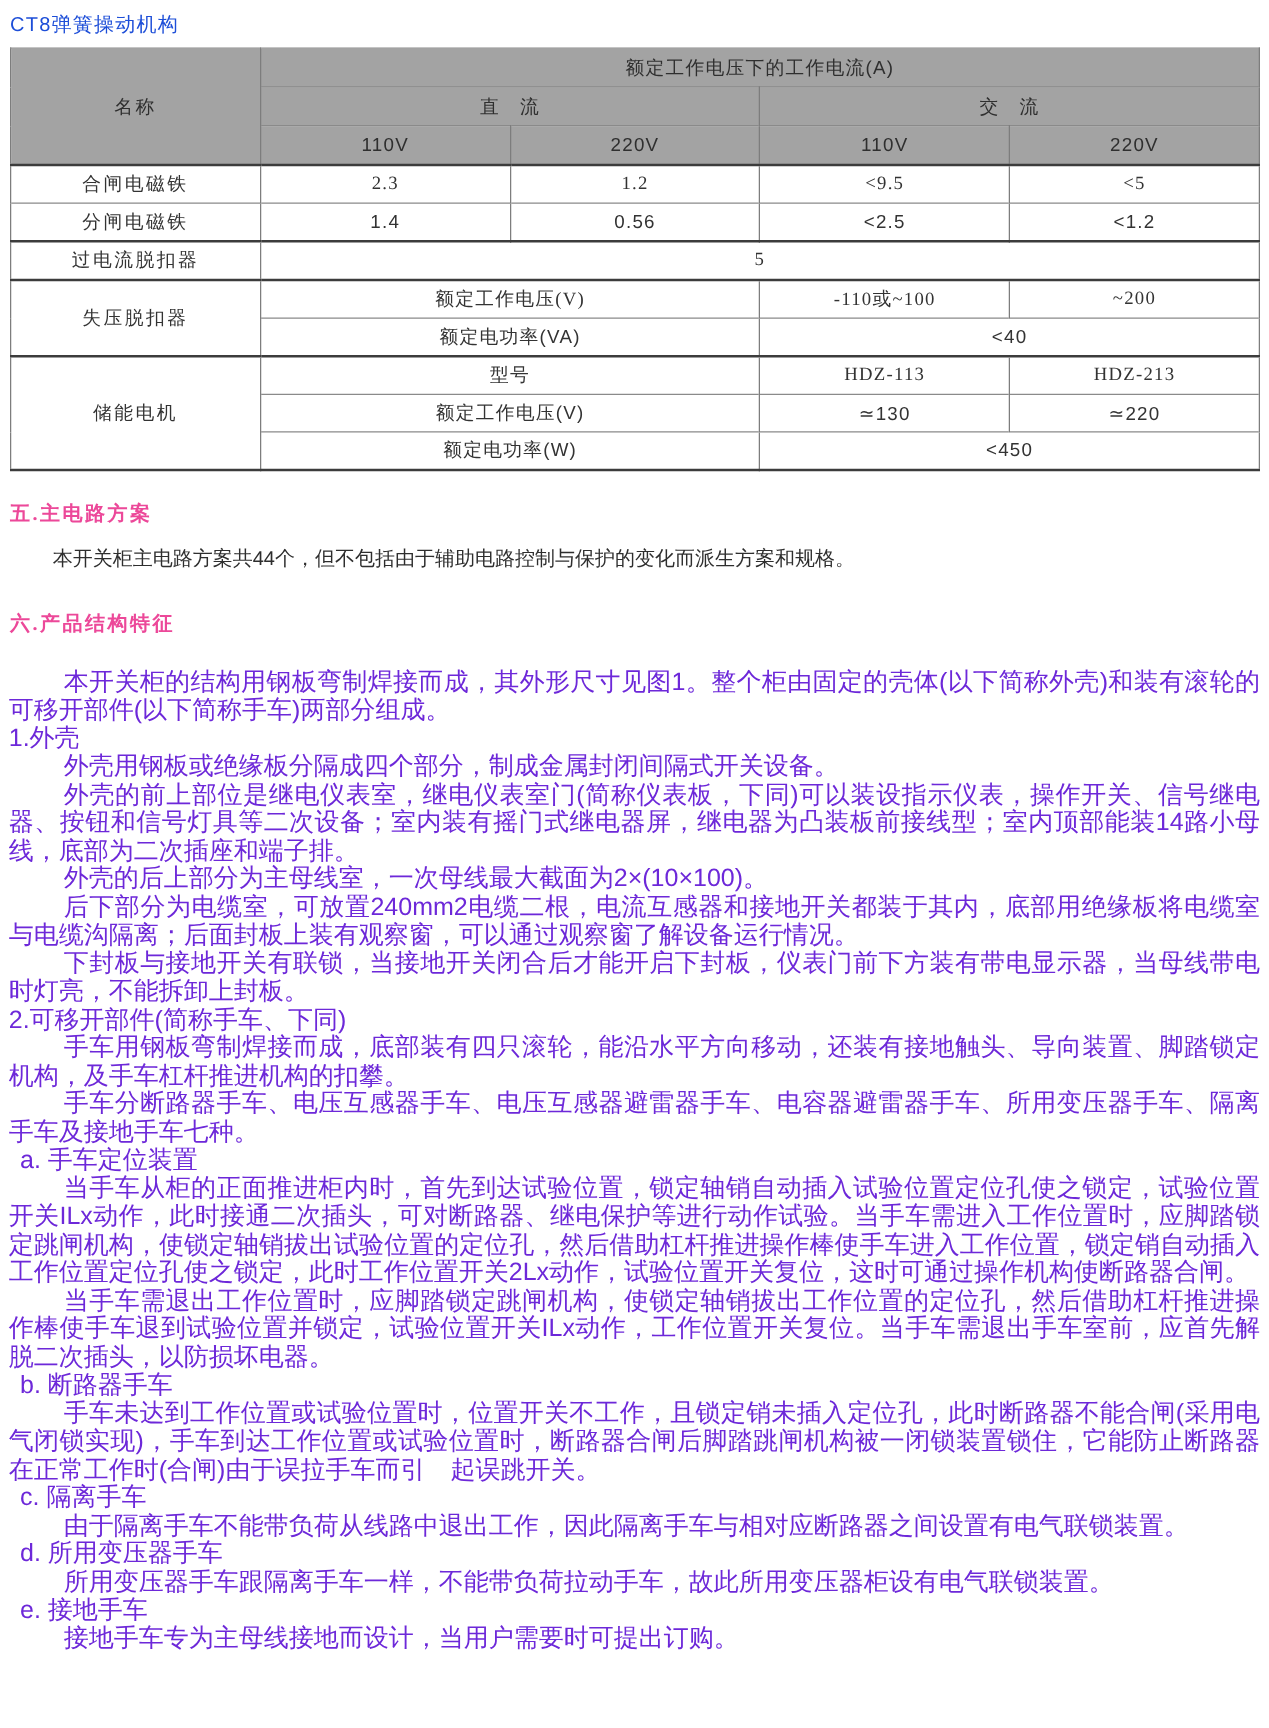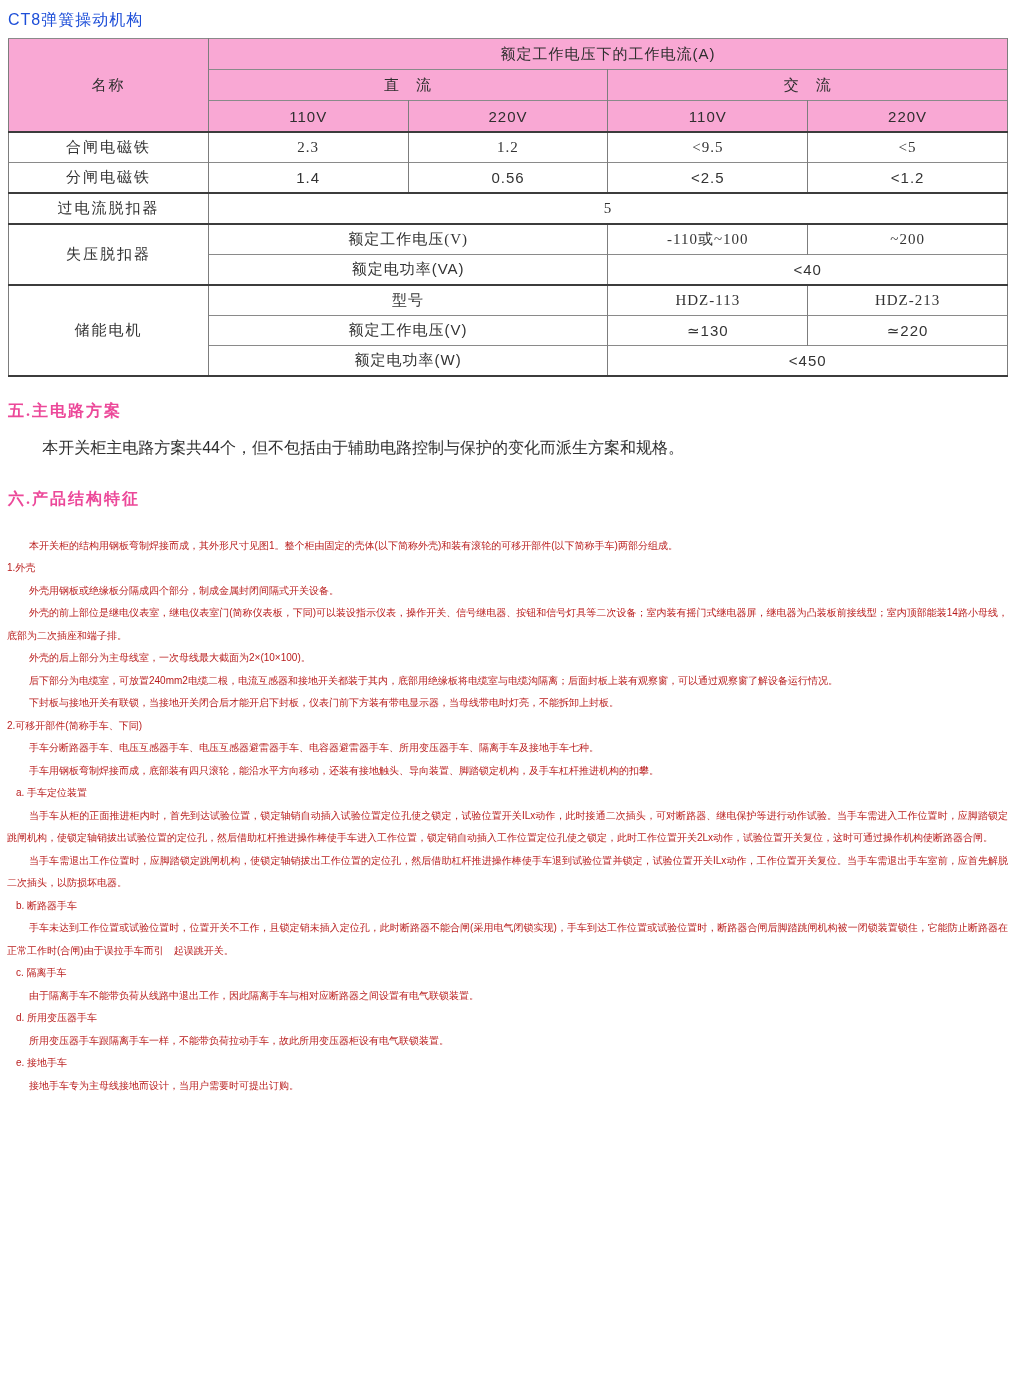--- a/index.html
+++ b/index.html
@@ -14,30 +14,30 @@
   
   table.spec{border-collapse:collapse;width:1000px;margin-left:1px;table-layout:fixed;
     border-top:1px solid #7d7d7d;border-bottom:2px solid #3c3c3c;}
   table.spec td{
     border-left:1px solid #7d7d7d;border-right:1px solid #7d7d7d;
     border-top:1px solid #8a8a8a;
     text-align:center;vertical-align:middle;
     font-size:15px;color:#333;padding:0 4px;
     height:29px;letter-spacing:1px;
   }
-  table.spec tr.hdr td{background:#f9a8d4;height:30px;color:#2f2f2f;}
+  table.spec tr.hdr td{background:#a3a3a3;height:30px;color:#2f2f2f;}
   table.spec td.thick{border-top:2px solid #3c3c3c;font-family:Liberation Serif, serif;}
   table.spec td.namecell{letter-spacing:2px;}
 
   
   .sec-heading{font-size:16px;font-weight:bold;color:#ec4899;letter-spacing:2px;margin:24px 0 0 1px;font-family:Liberation Serif, serif;}
   .sec5-para{font-size:16px;line-height:22.5px;margin:15px 0 0 0;text-indent:2.2em;}
   .body6{margin-top:25px;}
   .b-para,.b-label,.b-sublabel{
-    font-size:10px;line-height:22.5px;margin:0;color:#b91c1c;
+    font-size:20px;line-height:22.5px;margin:0;color:#6d28d9;
     text-align:justify;
   }
   .b-para{text-indent:2.2em;}
   .b-label{text-indent:0;}
   .b-sublabel{padding-left:9px;}
 </style>
 </head>
 <body>
 
 <div class="page">
@@ -123,22 +123,22 @@
 
   <div class="body6">
     <p class="b-para">本开关柜的结构用钢板弯制焊接而成，其外形尺寸见图1。整个柜由固定的壳体(以下简称外壳)和装有滚轮的可移开部件(以下简称手车)两部分组成。</p>
     <p class="b-label">1.外壳</p>
     <p class="b-para">外壳用钢板或绝缘板分隔成四个部分，制成金属封闭间隔式开关设备。</p>
     <p class="b-para">外壳的前上部位是继电仪表室，继电仪表室门(简称仪表板，下同)可以装设指示仪表，操作开关、信号继电器、按钮和信号灯具等二次设备；室内装有摇门式继电器屏，继电器为凸装板前接线型；室内顶部能装14路小母线，底部为二次插座和端子排。</p>
     <p class="b-para">外壳的后上部分为主母线室，一次母线最大截面为2×(10×100)。</p>
     <p class="b-para">后下部分为电缆室，可放置240mm2电缆二根，电流互感器和接地开关都装于其内，底部用绝缘板将电缆室与电缆沟隔离；后面封板上装有观察窗，可以通过观察窗了解设备运行情况。</p>
     <p class="b-para">下封板与接地开关有联锁，当接地开关闭合后才能开启下封板，仪表门前下方装有带电显示器，当母线带电时灯亮，不能拆卸上封板。</p>
     <p class="b-label">2.可移开部件(简称手车、下同)</p>
+    <p class="b-para">手车用钢板弯制焊接而成，底部装有四只滚轮，能沿水平方向移动，还装有接地触头、导向装置、脚踏锁定机构，及手车杠杆推进机构的扣攀。</p>
     <p class="b-para">手车分断路器手车、电压互感器手车、电压互感器避雷器手车、电容器避雷器手车、所用变压器手车、隔离手车及接地手车七种。</p>
-    <p class="b-para">手车用钢板弯制焊接而成，底部装有四只滚轮，能沿水平方向移动，还装有接地触头、导向装置、脚踏锁定机构，及手车杠杆推进机构的扣攀。</p>
     <p class="b-sublabel">a.  手车定位装置</p>
     <p class="b-para">当手车从柜的正面推进柜内时，首先到达试验位置，锁定轴销自动插入试验位置定位孔使之锁定，试验位置开关ILx动作，此时接通二次插头，可对断路器、继电保护等进行动作试验。当手车需进入工作位置时，应脚踏锁定跳闸机构，使锁定轴销拔出试验位置的定位孔，然后借助杠杆推进操作棒使手车进入工作位置，锁定销自动插入工作位置定位孔使之锁定，此时工作位置开关2Lx动作，试验位置开关复位，这时可通过操作机构使断路器合闸。</p>
     <p class="b-para">当手车需退出工作位置时，应脚踏锁定跳闸机构，使锁定轴销拔出工作位置的定位孔，然后借助杠杆推进操作棒使手车退到试验位置并锁定，试验位置开关ILx动作，工作位置开关复位。当手车需退出手车室前，应首先解脱二次插头，以防损坏电器。</p>
     <p class="b-sublabel">b.  断路器手车</p>
     <p class="b-para">手车未达到工作位置或试验位置时，位置开关不工作，且锁定销未插入定位孔，此时断路器不能合闸(采用电气闭锁实现)，手车到达工作位置或试验位置时，断路器合闸后脚踏跳闸机构被一闭锁装置锁住，它能防止断路器在正常工作时(合闸)由于误拉手车而引　起误跳开关。</p>
     <p class="b-sublabel">c.  隔离手车</p>
     <p class="b-para">由于隔离手车不能带负荷从线路中退出工作，因此隔离手车与相对应断路器之间设置有电气联锁装置。</p>
     <p class="b-sublabel">d.  所用变压器手车</p>
     <p class="b-para">所用变压器手车跟隔离手车一样，不能带负荷拉动手车，故此所用变压器柜设有电气联锁装置。</p>
     <p class="b-sublabel">e.  接地手车</p>

